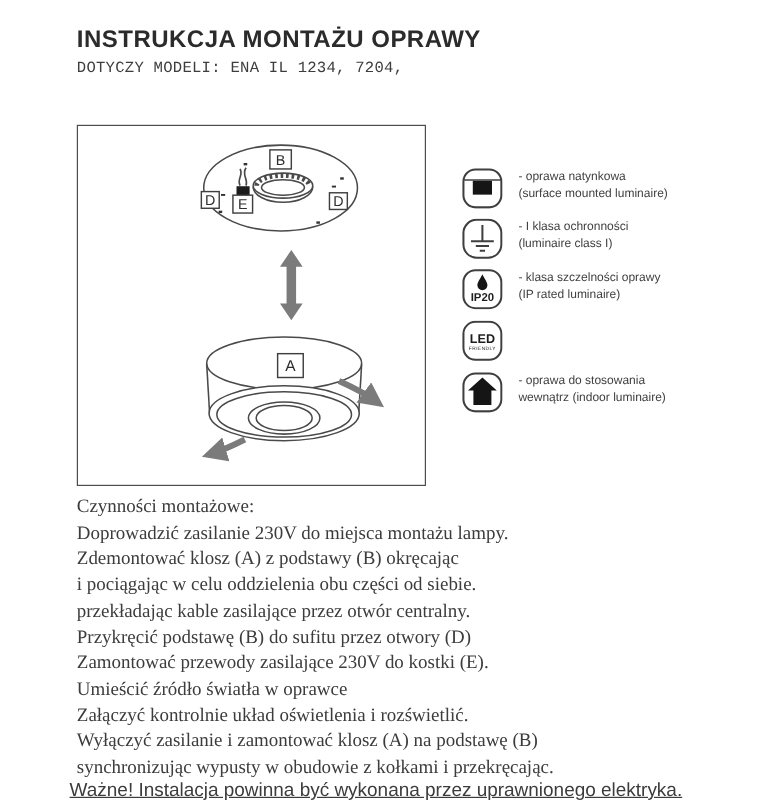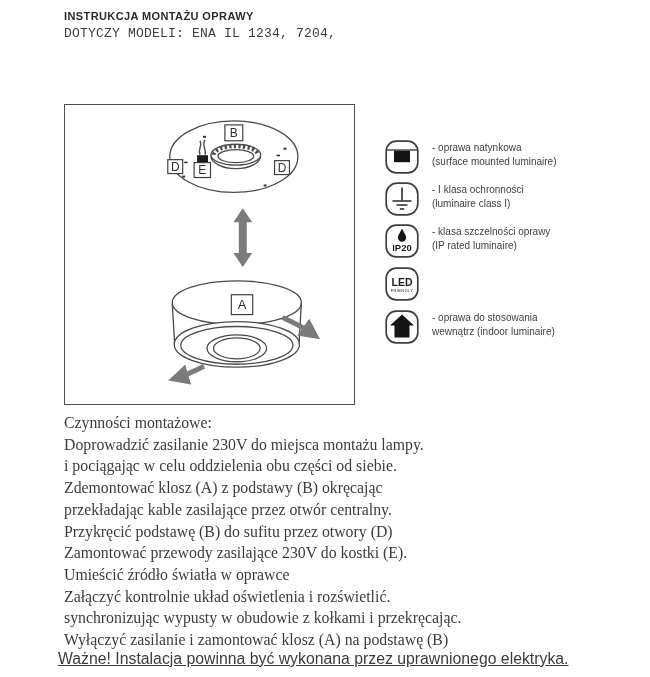--- a/index.html
+++ b/index.html
@@ -4,21 +4,21 @@
 <style>
   * { margin:0; padding:0; box-sizing:border-box; }
   html,body { background:#fff; }
   body { font-family:"Liberation Sans", sans-serif; }
   .page {
     position:relative; width:650px; height:677px; background:#ffffff;
     overflow:hidden; color:#3d3d3d;
   }
   
   .header { position:absolute; left:64px; top:10px; }
-  .title { font-size:11px; font-weight:bold; color:#2b2b2b; letter-spacing:.4px; }
+  .title { font-size:20px; font-weight:bold; color:#2b2b2b; letter-spacing:.4px;margin-top:12px; }
   .subtitle { font-size:13px; color:#3d3d3d; margin-top:4px; letter-spacing:.2px;font-family:Liberation Mono, monospace; }
 
   
   .diagram-box {
     position:absolute; left:64px; top:104px; width:291px; height:301px;
     border:1.5px solid #4d4d4d; background:#fff;
   }
   .diagram-box svg { position:absolute; left:0; top:0; width:100%; height:100%; }
   svg { font-family:inherit; }
   svg text { font-family:inherit; }
@@ -170,26 +170,26 @@
           <span>wewnątrz</span>
           <span class="en">(indoor luminaire)</span>
         </div>
       </div>
     </div>
   </div>
 
   <div class="instructions">
     <div class="line">Czynności montażowe:</div>
     <div class="line">Doprowadzić zasilanie 230V do miejsca montażu lampy.</div>
+    <div class="line">Zdemontować klosz (A) z podstawy (B) okręcając</div>
     <div class="line">i pociągając w celu oddzielenia obu części od siebie.</div>
-    <div class="line">Zdemontować klosz (A) z podstawy (B) okręcając</div>
     <div class="line">przekładając kable zasilające przez otwór centralny.</div>
     <div class="line">Przykręcić podstawę (B) do sufitu przez otwory (D)</div>
     <div class="line">Zamontować przewody zasilające 230V do kostki (E).</div>
     <div class="line">Umieścić źródło światła w oprawce</div>
     <div class="line">Załączyć kontrolnie układ oświetlenia i rozświetlić.</div>
+    <div class="line">Wyłączyć zasilanie i zamontować klosz (A) na podstawę (B)</div>
     <div class="line">synchronizując wypusty w obudowie z kołkami i przekręcając.</div>
-    <div class="line">Wyłączyć zasilanie i zamontować klosz (A) na podstawę (B)</div>
   </div>
 
   <div class="footer">Ważne! Instalacja powinna być wykonana przez uprawnionego elektryka.</div>
 
 </div>
 
 </body></html>

